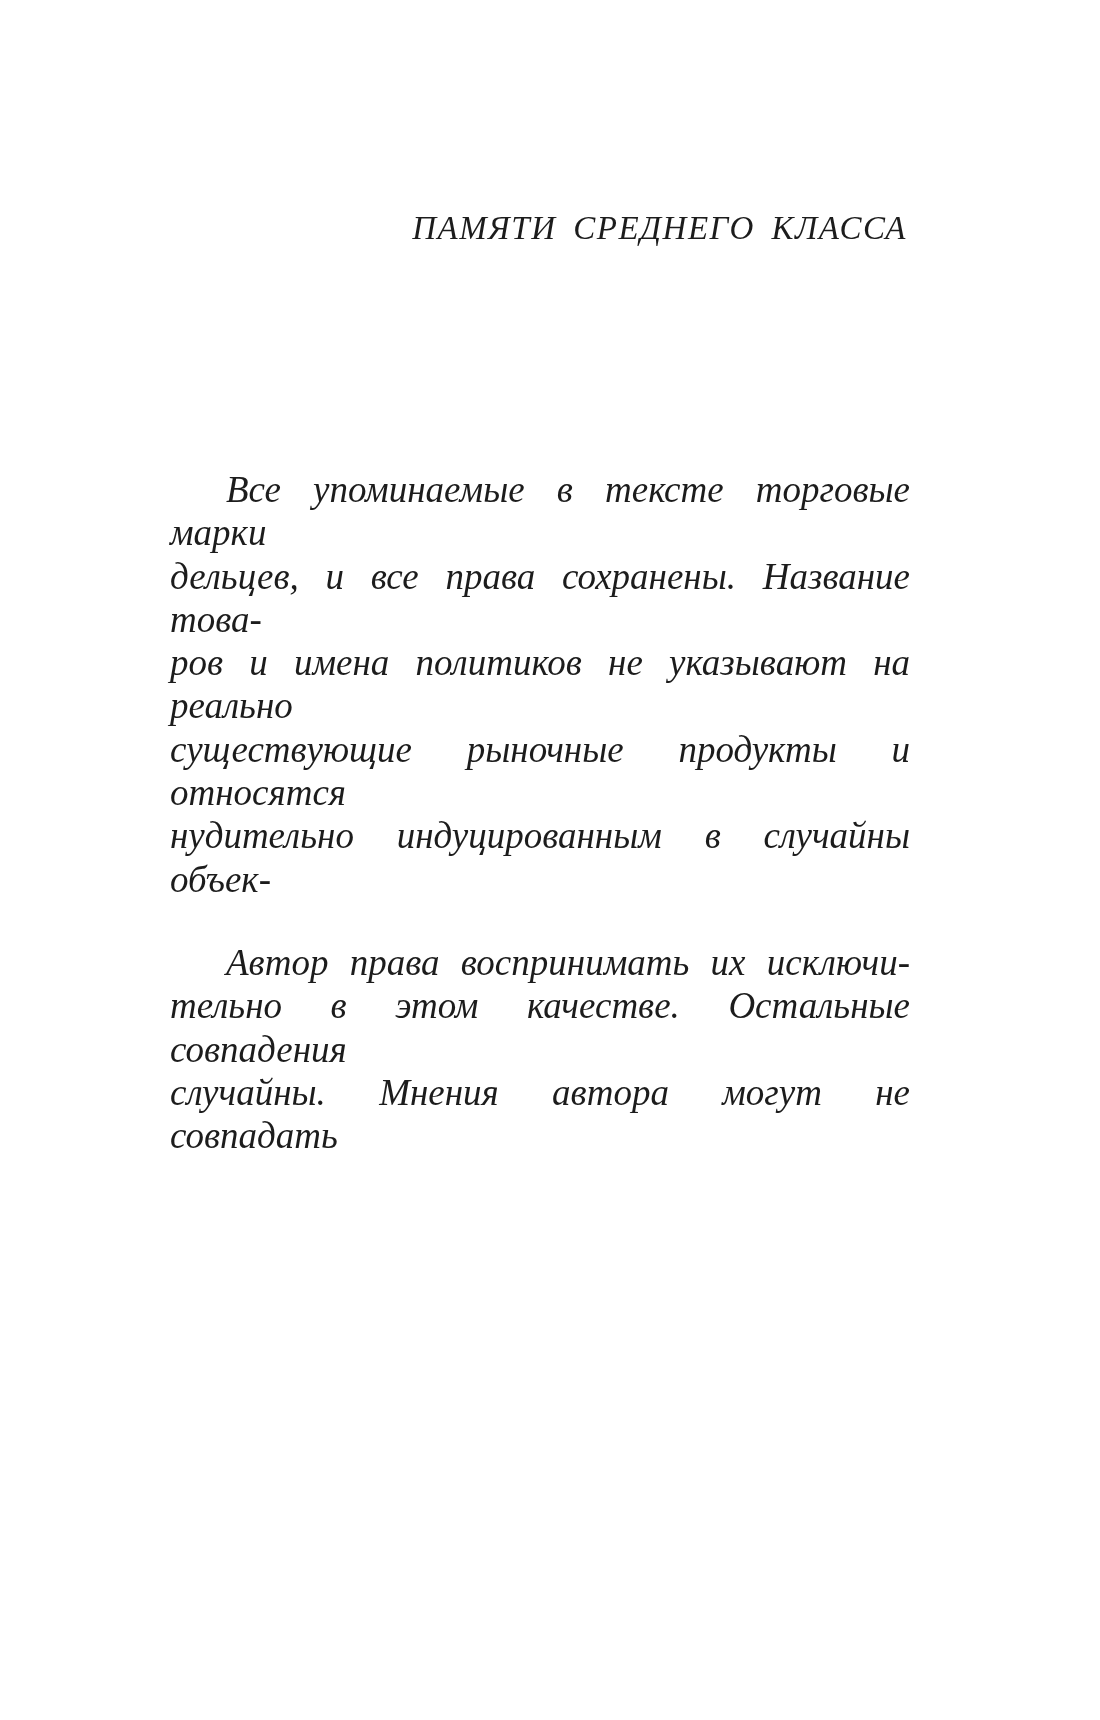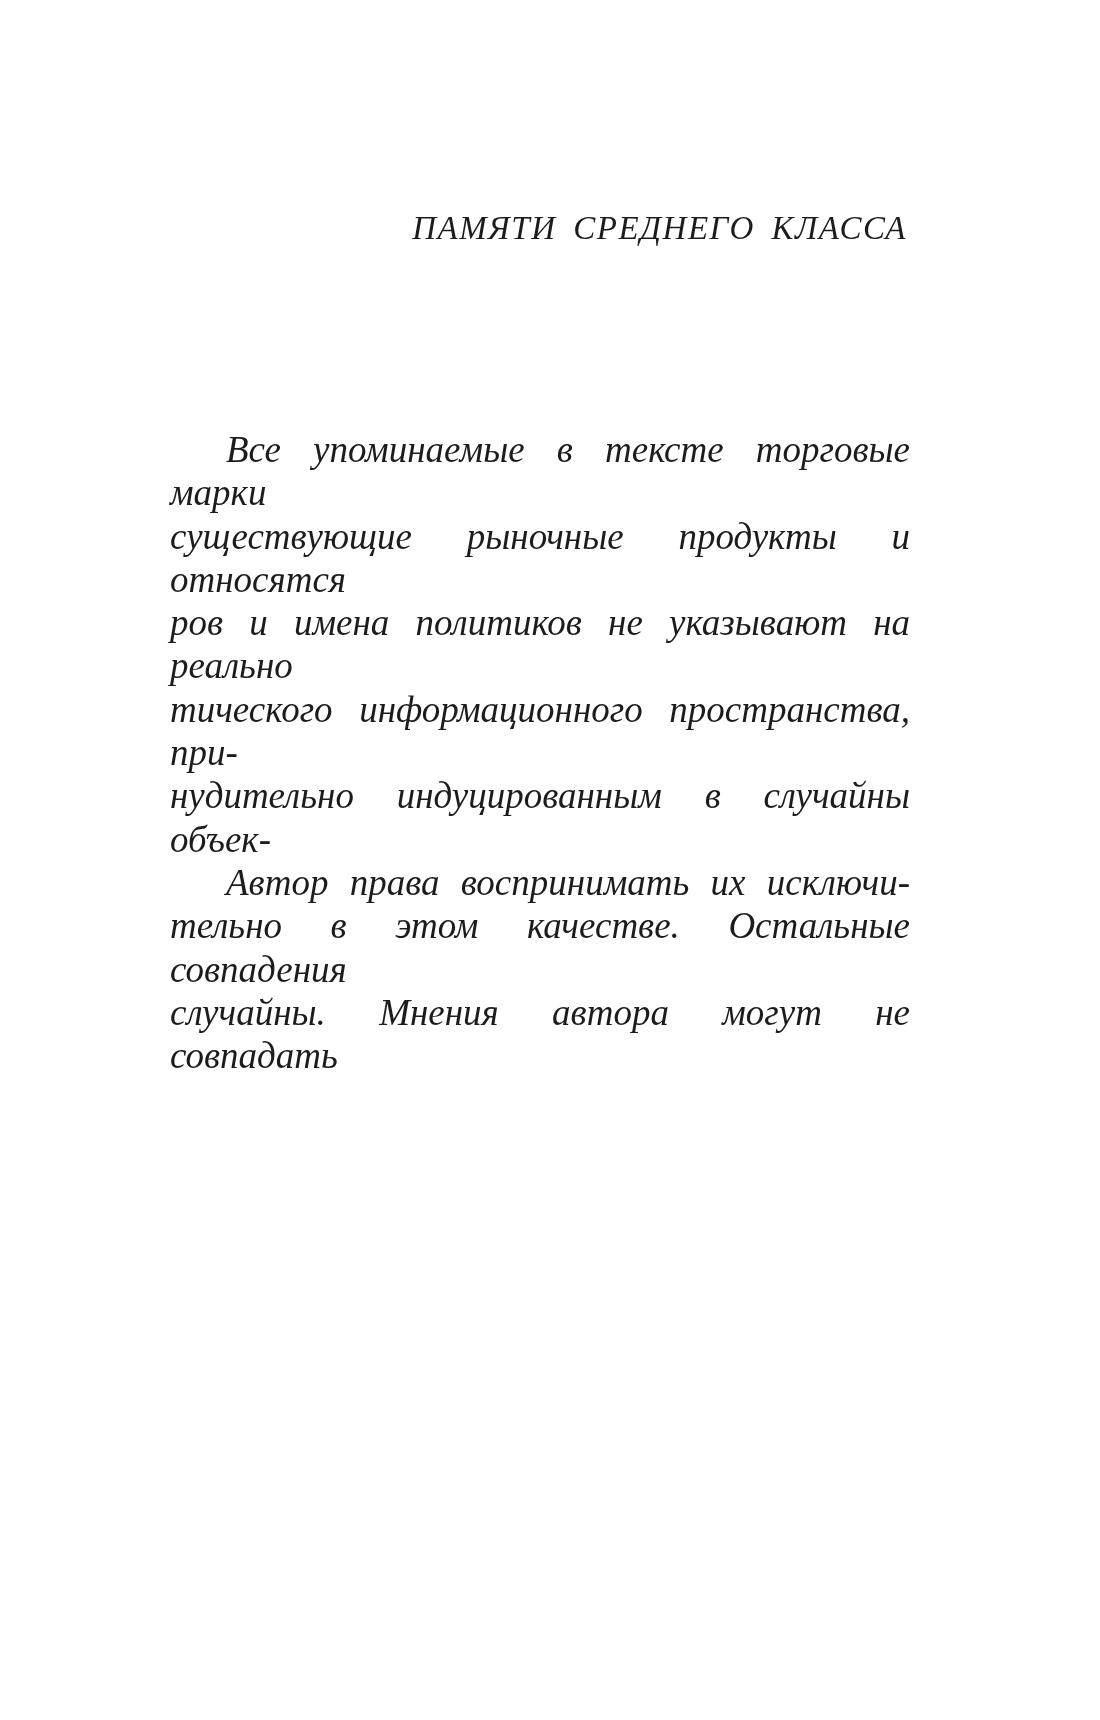--- a/index.html
+++ b/index.html
@@ -41,33 +41,34 @@
     line-height: 43.3px;
     color: #1c1c1c;
   }
   .line {
     text-align: justify;
     text-align-last: justify;
     white-space: normal;
   }
   .line.para-first {
     text-indent: 56px;
+    margin-top: 40px;
   }
   .line.para-last {
     text-align-last: left;
   }
 </style>
 </head>
 <body>
 
 <div class="page">
   <div class="dedication-title">ПАМЯТИ СРЕДНЕГО КЛАССА</div>
   <div class="disclaimer-text">
       <div class="line para-first">Все упоминаемые в тексте торговые марки</div>
+      <div class="line">дельцев, и все права сохранены. Название това-</div>
+      <div class="line">ров и имена политиков не указывают на реально</div>
       <div class="line">существующие рыночные продукты и относятся</div>
-      <div class="line">ров и имена политиков не указывают на реально</div>
-      <div class="line">тического информационного пространства, при-</div>
       <div class="line">нудительно индуцированным в случайны объек-</div>
       <div class="line para-first">Автор права воспринимать их исключи-</div>
       <div class="line">тельно в этом качестве. Остальные совпадения</div>
       <div class="line">случайны. Мнения автора могут не совпадать</div>
     </div>
 </div>
 
 </body></html>

